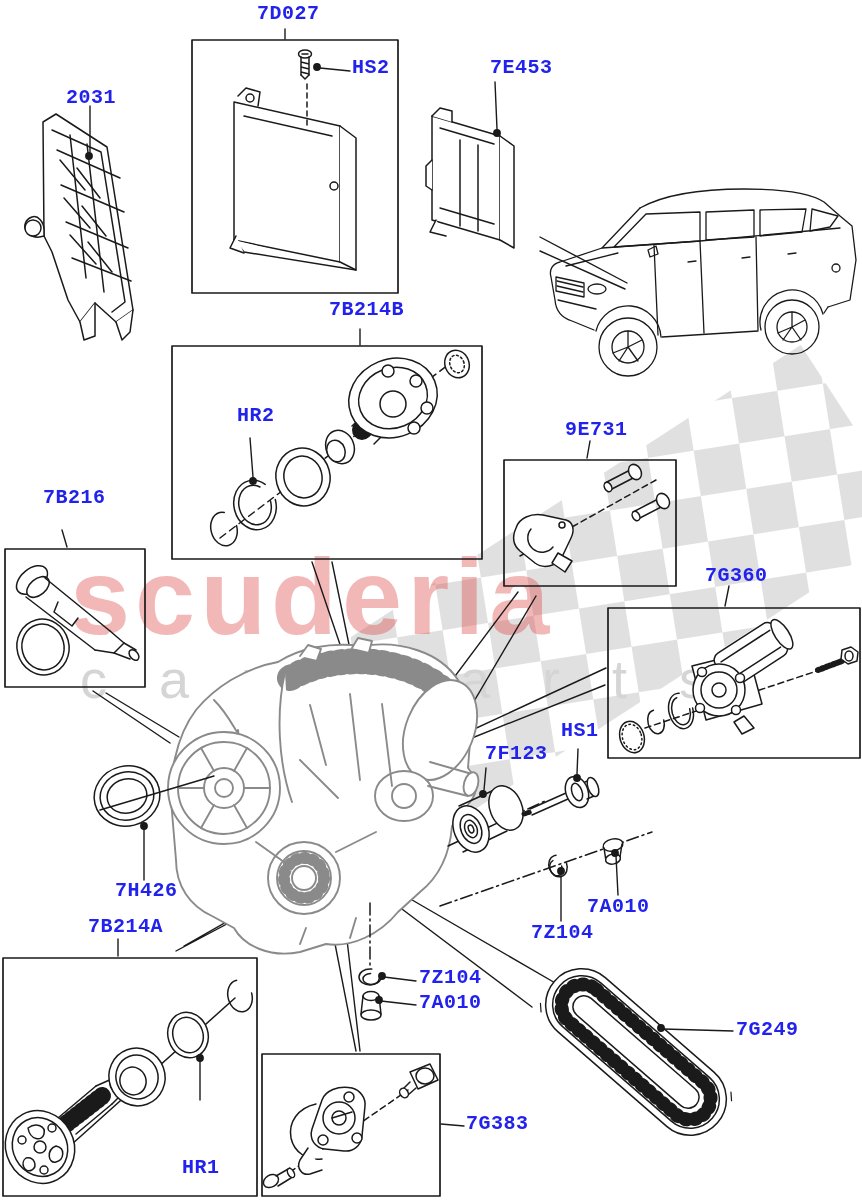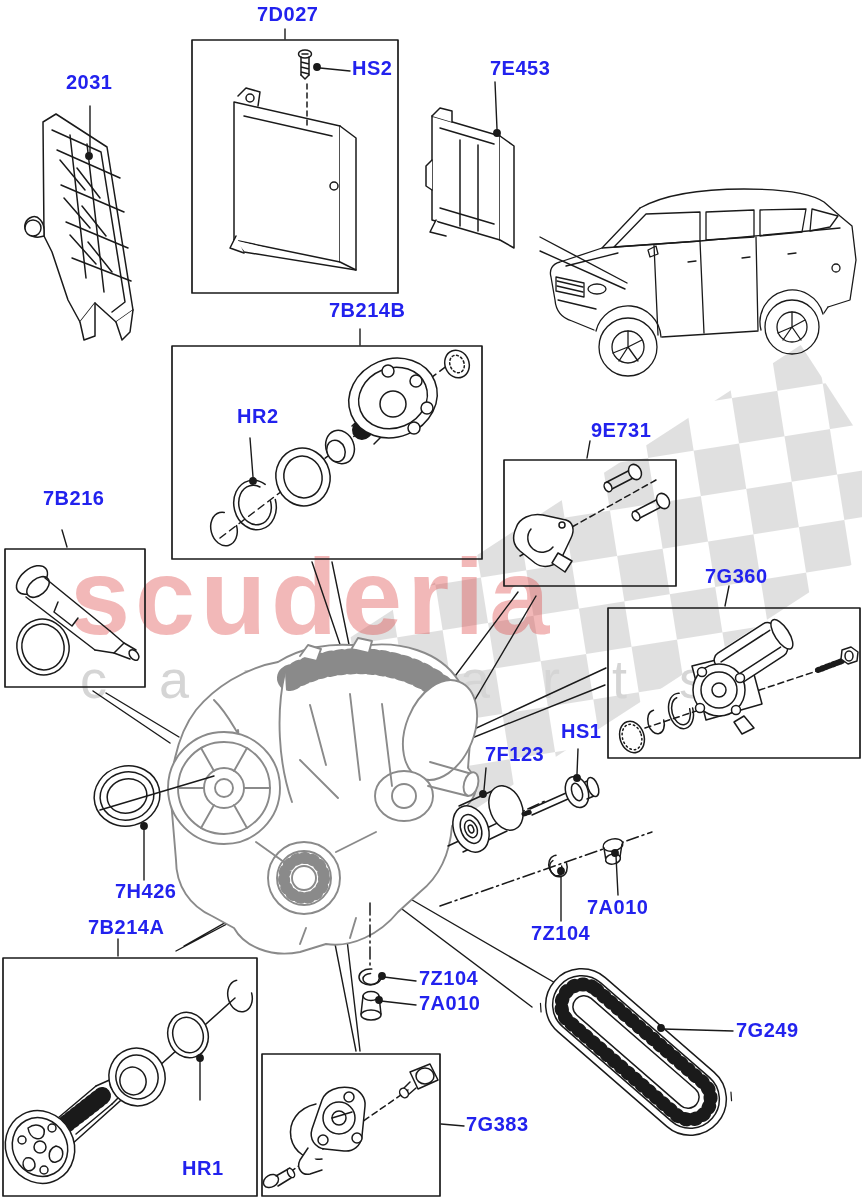--- a/index.html
+++ b/index.html
@@ -1,20 +1,20 @@
 <!DOCTYPE html>
 <html><head>
 <meta charset="utf-8">
 <style>
   html,body{margin:0;padding:0;background:#fff;}
   #stage{position:relative;width:862px;height:1200px;background:#fff;overflow:hidden;
          font-family:"Liberation Sans", sans-serif;}
   #stage svg{position:absolute;left:0;top:0;}
   .lbl{position:absolute;font-size:20px;font-weight:bold;color:#2222ee;
-       white-space:nowrap;line-height:1;letter-spacing:0.5px;}
+       white-space:nowrap;line-height:1;letter-spacing:0.5px;font-family:Liberation Mono, monospace;}
 </style>
 </head>
 <body>
 
 <div id="stage">
 
 <svg width="862" height="1200" viewBox="0 0 862 1200">
   <defs>
     <pattern id="chk" width="92" height="92" patternUnits="userSpaceOnUse" patternTransform="rotate(24)">
       <rect width="46" height="46" fill="#e0e0e0"></rect>
@@ -367,27 +367,27 @@
           <circle cx="379" cy="1000" r="3.2" fill="#1a1a1a"></circle>
       <path d="M663,1029 L733,1031"></path>
           <circle cx="661" cy="1028" r="3.2" fill="#1a1a1a"></circle>
       <path d="M441,1124 L464,1126"></path>
       <path d="M200,1061 L200,1100"></path>
           <circle cx="200" cy="1058" r="3.2" fill="#1a1a1a"></circle>
     </g>
   </g>
 </svg>
 
-  <div class="lbl" style="left:66px;top:72px">2031</div>
+  <div class="lbl" style="left:66px;top:88px">2031</div>
   <div class="lbl" style="left:257px;top:4px">7D027</div>
   <div class="lbl" style="left:352px;top:58px">HS2</div>
   <div class="lbl" style="left:490px;top:58px">7E453</div>
   <div class="lbl" style="left:329px;top:300px">7B214B</div>
   <div class="lbl" style="left:237px;top:406px">HR2</div>
-  <div class="lbl" style="left:591px;top:420px">9E731</div>
+  <div class="lbl" style="left:565px;top:420px">9E731</div>
   <div class="lbl" style="left:43px;top:488px">7B216</div>
   <div class="lbl" style="left:705px;top:566px">7G360</div>
   <div class="lbl" style="left:485px;top:744px">7F123</div>
   <div class="lbl" style="left:561px;top:721px">HS1</div>
   <div class="lbl" style="left:115px;top:881px">7H426</div>
   <div class="lbl" style="left:587px;top:897px">7A010</div>
   <div class="lbl" style="left:531px;top:923px">7Z104</div>
   <div class="lbl" style="left:88px;top:917px">7B214A</div>
   <div class="lbl" style="left:419px;top:968px">7Z104</div>
   <div class="lbl" style="left:419px;top:993px">7A010</div>

